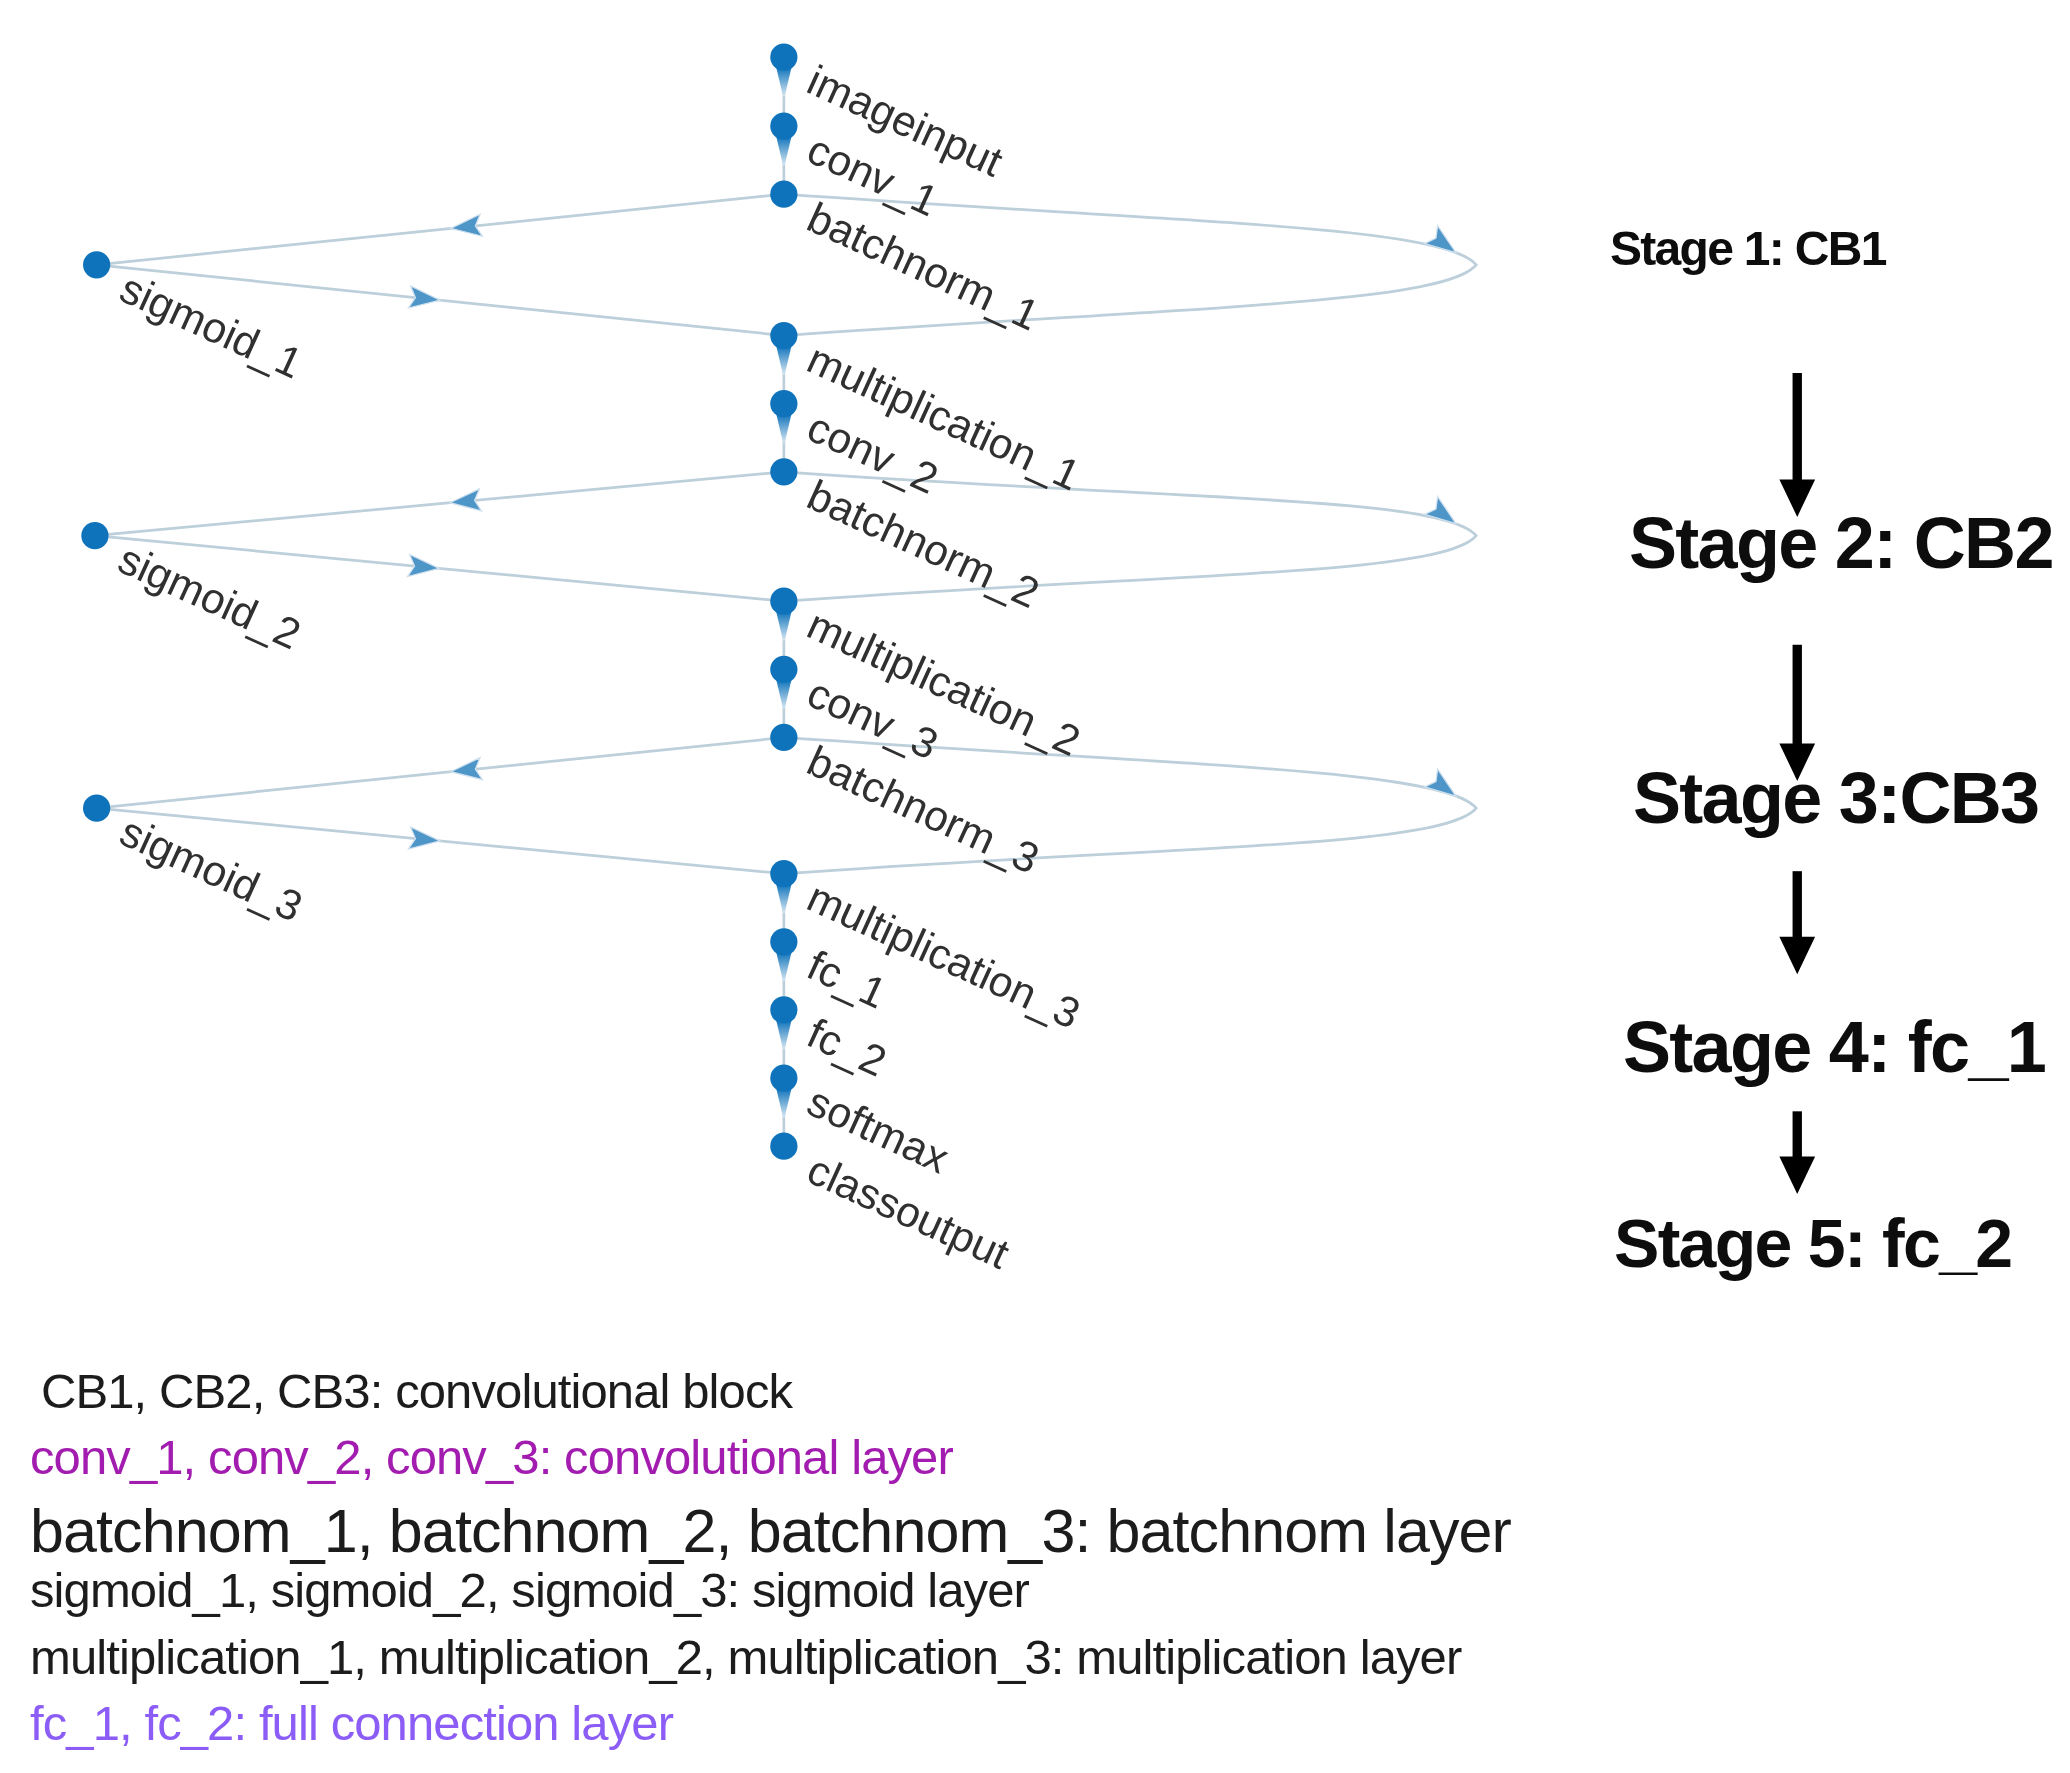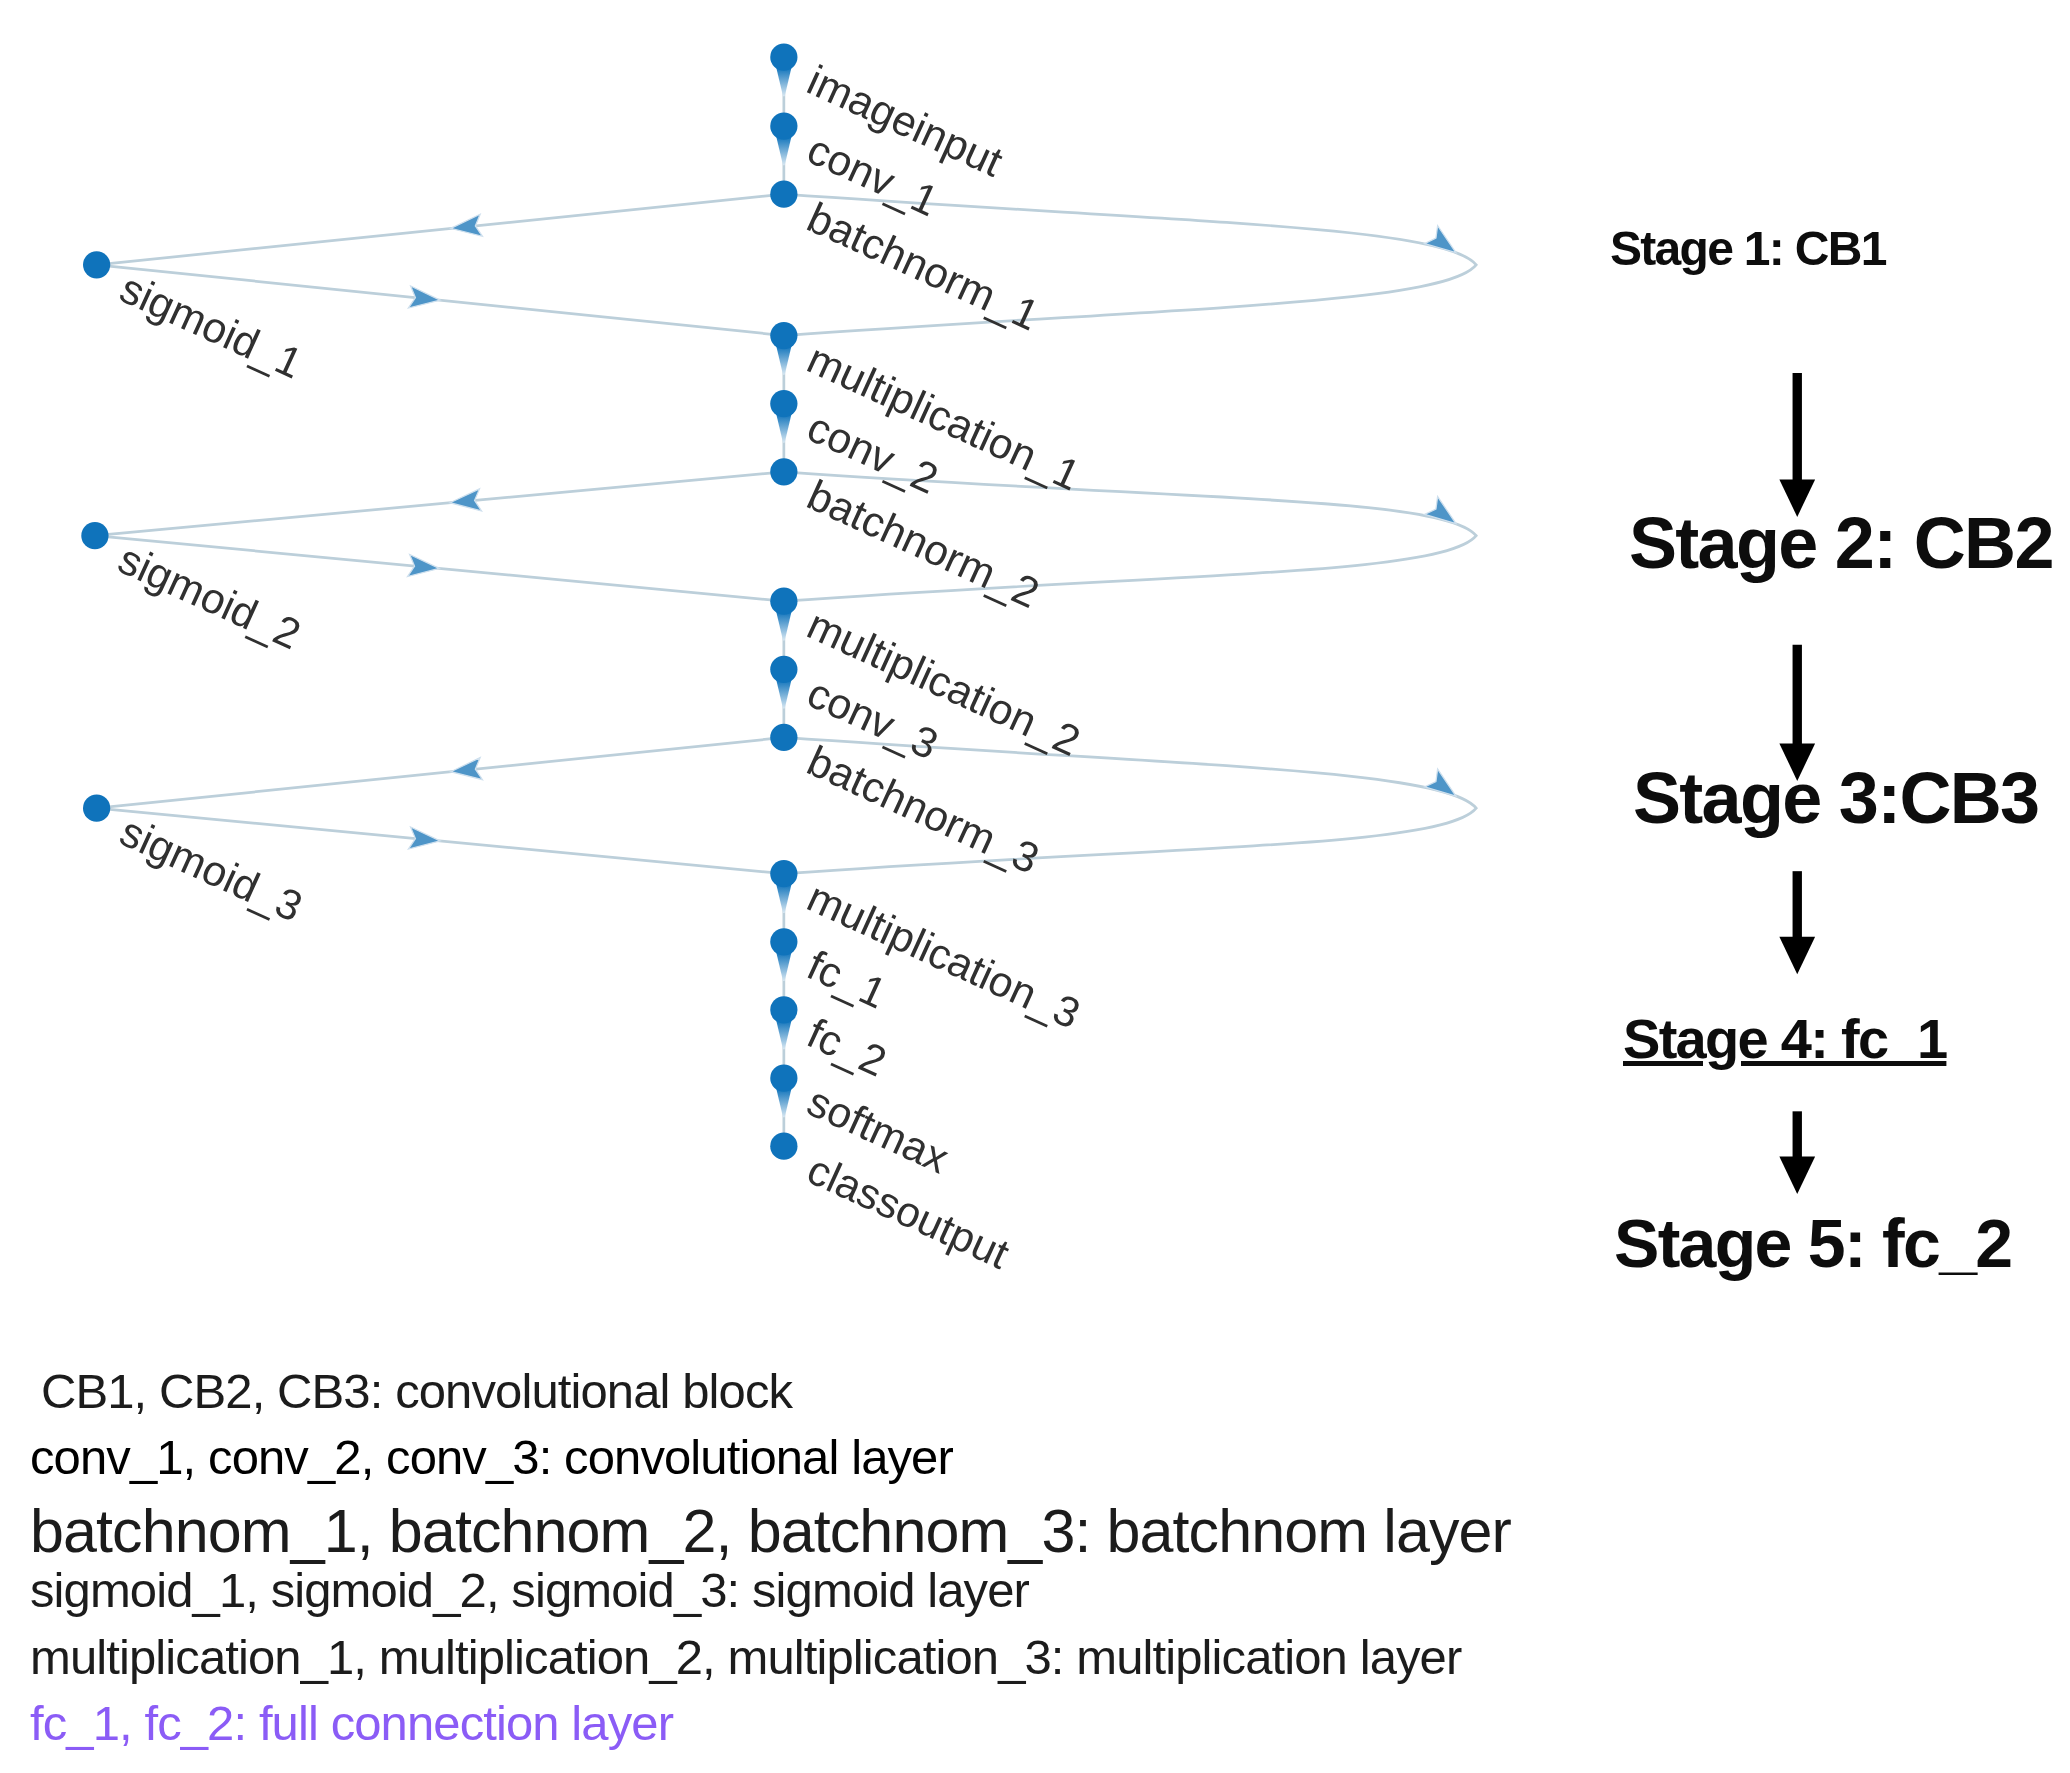--- a/index.html
+++ b/index.html
@@ -111,23 +111,23 @@
         <line x1="2110" y1="1023" x2="2110" y2="1106" stroke="#000000" stroke-width="11"></line>
         <path d="M 2089 1100 L 2131 1100 L 2110 1144 Z" fill="#000000"></path>
         <line x1="2110" y1="1305" x2="2110" y2="1364" stroke="#000000" stroke-width="11"></line>
         <path d="M 2089 1358 L 2131 1358 L 2110 1402 Z" fill="#000000"></path>
       </g>
     </svg>
 
   <div class="stage-label" style="left: 1610px; top: 221px; font-size: 48px;">Stage 1: CB1</div>
   <div class="stage-label" style="left: 1629px; top: 502px; font-size: 72px;">Stage 2: CB2</div>
   <div class="stage-label" style="left: 1633px; top: 757px; font-size: 72px;">Stage 3:CB3</div>
-  <div class="stage-label" style="left: 1623px; top: 1006px; font-size: 56px; text-decoration: underline;">Stage 4: fc_1</div>
+  <div class="stage-label" style="left: 1623px; top: 1006px; font-size: 72px;">Stage 4: fc_1</div>
   <div class="stage-label" style="left: 1614px; top: 1204px; font-size: 68px;">Stage 5: fc_2</div>
 
   <div class="legend-line" style="left: 30px; top: 1363px; font-size: 49px; color: rgb(28, 28, 28); margin-left: 11px;">CB1, CB2, CB3:  convolutional block</div>
-  <div class="legend-line" style="left: 30px; top: 1429px; font-size: 49px; color: #000000;">conv_1, conv_2, conv_3: convolutional layer</div>
+  <div class="legend-line" style="left: 30px; top: 1429px; font-size: 49px; color: #a21caf;">conv_1, conv_2, conv_3: convolutional layer</div>
   <div class="legend-line" style="left: 30px; top: 1496px; font-size: 61px; color: rgb(28, 28, 28);">batchnom_1, batchnom_2, batchnom_3: batchnom layer</div>
   <div class="legend-line" style="left: 30px; top: 1562px; font-size: 49px; color: rgb(28, 28, 28);">sigmoid_1, sigmoid_2, sigmoid_3: sigmoid layer</div>
   <div class="legend-line" style="left: 30px; top: 1629px; font-size: 49px; color: rgb(28, 28, 28);">multiplication_1, multiplication_2,  multiplication_3: multiplication layer</div>
   <div class="legend-line" style="left: 30px; top: 1695px; font-size: 49px; color: #8b5cf6;">fc_1, fc_2: full connection layer</div>
 </div>
 
 
 </body></html>

